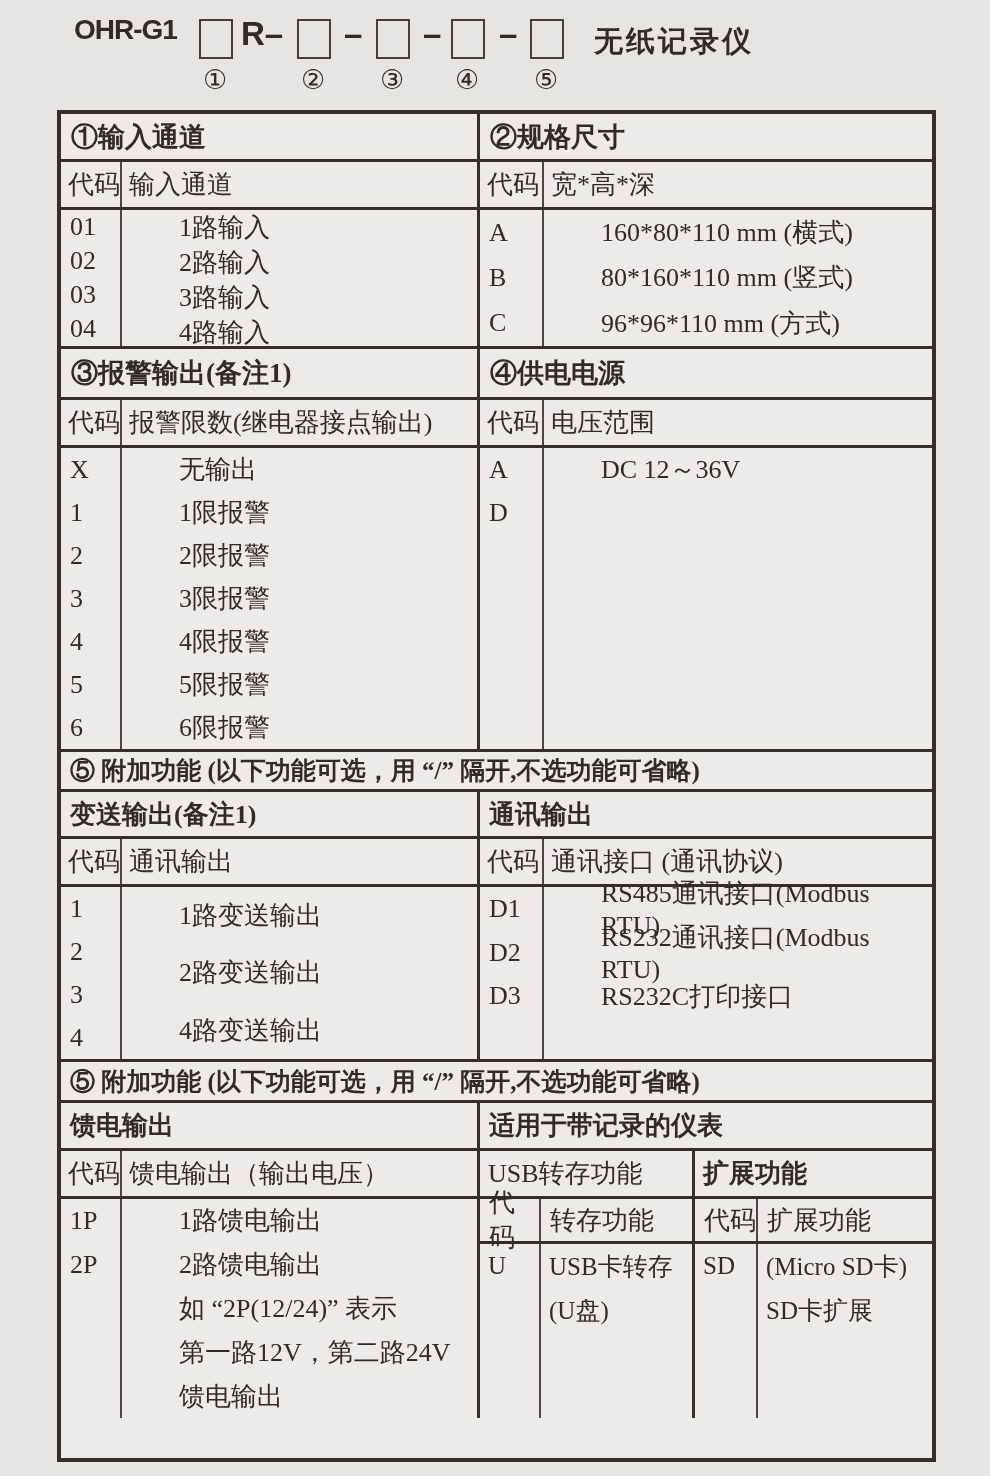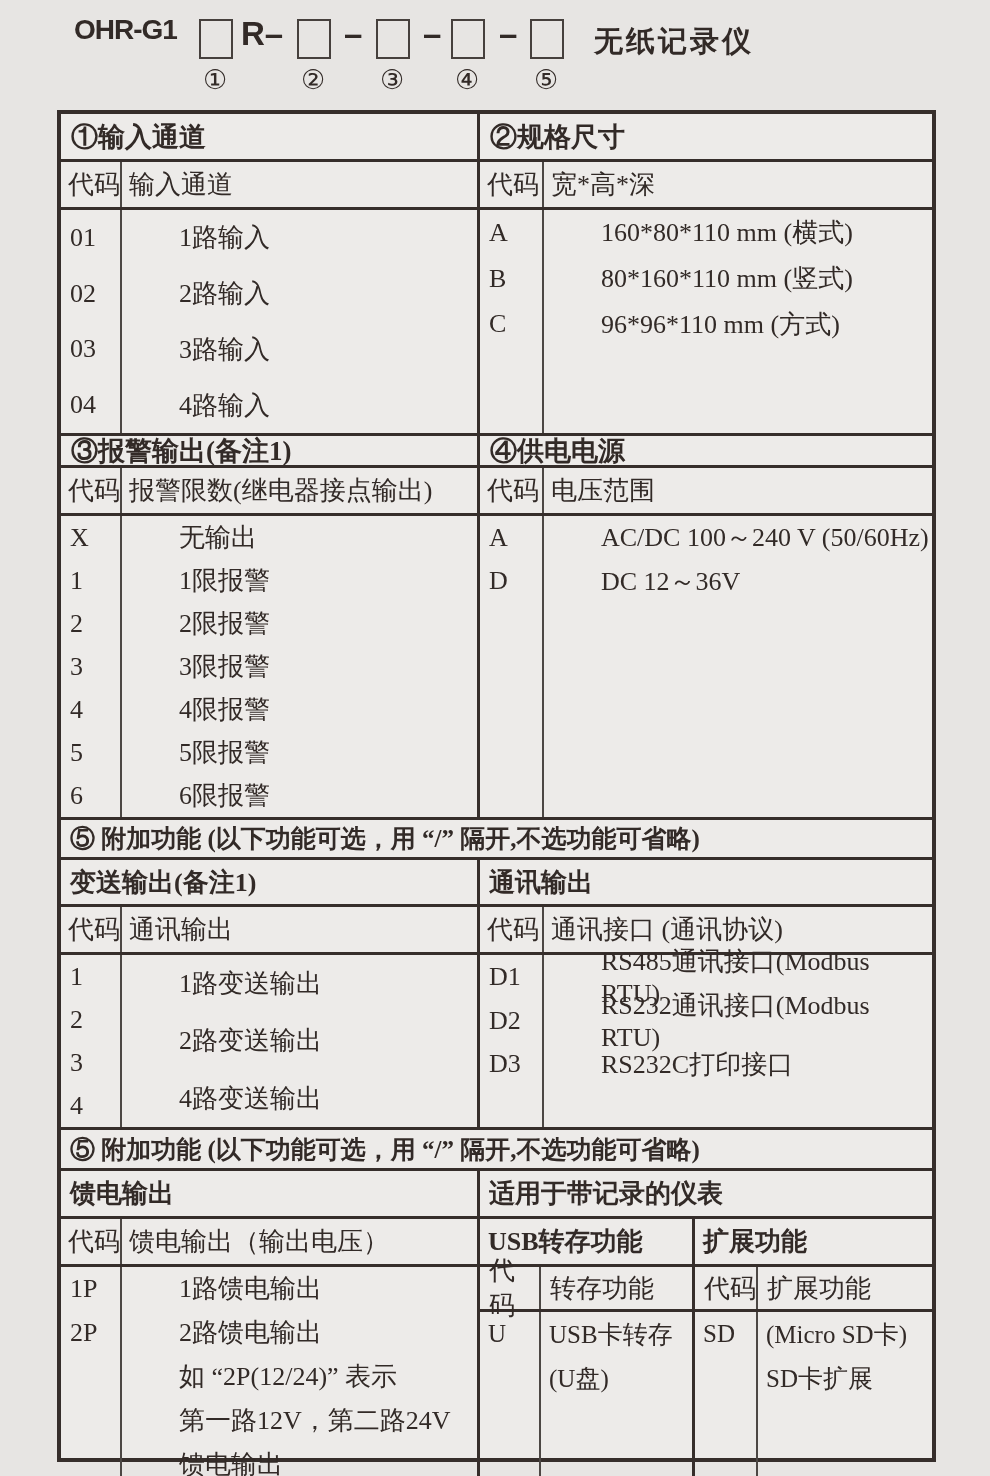--- a/index.html
+++ b/index.html
@@ -30,22 +30,22 @@
   .c1{left:203px}.c2{left:301px}.c3{left:380px}.c4{left:455px}.c5{left:534px}
 
   
   .ptable{
     position:absolute;left:57px;top:110px;width:879px;height:1352px;
     border:4px solid var(--bd);background:var(--cell);box-sizing:border-box;
     display:flex;flex-direction:column;
   }
   .band{display:flex;width:100%;box-sizing:border-box;flex:0 0 auto;}
   .band + .band{border-top:3px solid var(--bd);}
-  .hA1{height:45px}.hB1{height:48px}.hC1{height:226px}
-  .hA2{height:32px}.hB2{height:48px}.hC2{height:304px}
+  .hA1{height:45px}.hB1{height:48px}.hC1{height:139px}
+  .hA2{height:51px}.hB2{height:48px}.hC2{height:304px}
   .hBan1{height:40px}.hSub1{height:47px}.hB3{height:48px}.hC3{height:175px}
   .hBan2{height:41px}.hSub2{height:48px}.hB4{height:48px}.hC4{height:222px}
 
   .half-l{flex:0 0 416px;display:flex;box-sizing:border-box;}
   .half-r{flex:1;display:flex;border-left:3px solid var(--bd);box-sizing:border-box;}
 
   .sec-title{display:flex;align-items:center;padding-left:10px;font-size:27px;font-weight:600;}
   .banner{display:flex;align-items:center;padding-left:9px;font-size:25px;font-weight:600;width:100%;}
   .subsec{display:flex;align-items:center;padding-left:9px;font-size:26px;font-weight:600;}
 
@@ -60,21 +60,21 @@
   
   .subtab{display:flex;flex-direction:column;box-sizing:border-box;}
   .usb{flex:0 0 212px;}
   .sd{flex:1;border-left:3px solid var(--bd);}
   .subhdr{height:45px;border-bottom:3px solid var(--bd);display:flex;box-sizing:border-box;}
   .subbody{flex:1;display:flex;}
   .scode{flex:0 0 61px;border-right:2px solid var(--bd-thin);box-sizing:border-box;}
   .sd .scode{flex:0 0 63px;}
   .sdesc{flex:1;}
   .sr{height:44px;display:flex;align-items:center;padding-left:8px;font-size:25px;}
-  .usbhdrcell{flex:0 0 212px;display:flex;align-items:center;padding-left:8px;font-size:26px;font-weight:700;box-sizing:border-box;}
+  .usbhdrcell{flex:0 0 212px;display:flex;align-items:center;padding-left:8px;font-size:26px;font-weight:400;box-sizing:border-box;}
   .sdhdrcell{flex:1;border-left:3px solid var(--bd);display:flex;align-items:center;padding-left:8px;font-size:26px;font-weight:600;box-sizing:border-box;}
 </style>
 </head>
 <body>
 
 <div class="sheet">
 
   <div class="titlebar">
     <span class="model">OHR-G1</span>
     <span class="mbox b1"></span>
@@ -177,21 +177,20 @@
           <div class="r f">5限报警</div>
           <div class="r f">6限报警</div>
         </div>
       </div>
       <div class="half-r">
         <div class="codecol">
           <div class="r rr2">A</div>
           <div class="r rr2">D</div>
         </div>
         <div class="desccol">
-          <div class="r rr2">AC/DC 100～240 V (50/60Hz)</div>
           <div class="r rr2">DC 12～36V</div>
         </div>
       </div>
     </div>
 
     <div class="band hBan1">
       <div class="banner">⑤ 附加功能 (以下功能可选，用 “/” 隔开,不选功能可省略)</div>
     </div>
 
     <div class="band hSub1">

